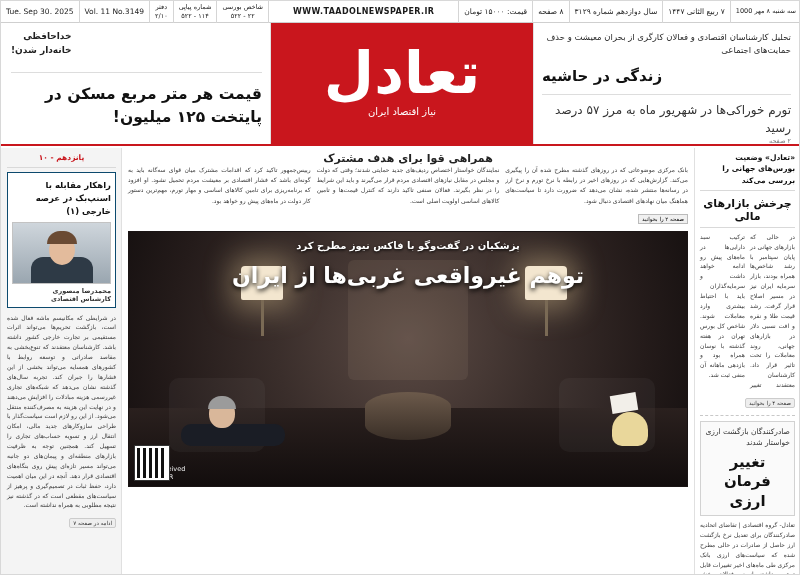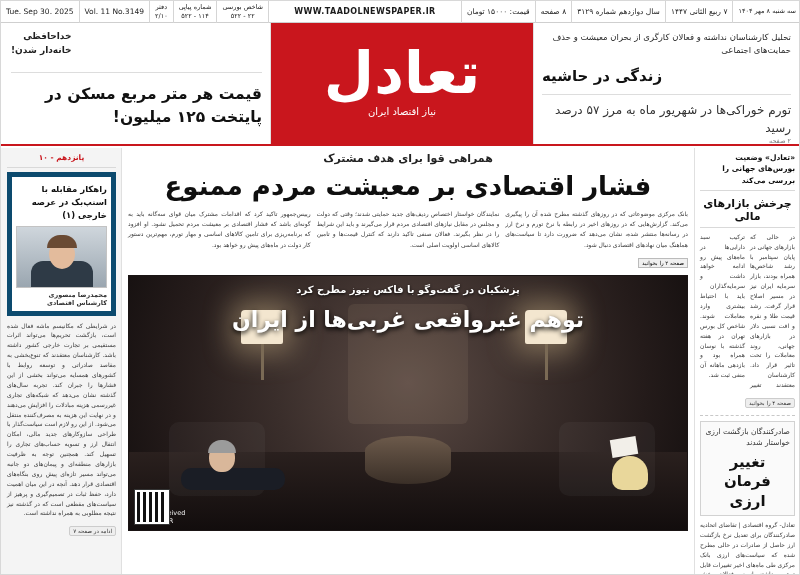--- a/index.html
+++ b/index.html
@@ -171,21 +171,21 @@
   }
   .photo-band .small{font-size:10px;font-weight:bold;text-shadow:0 1px 3px #000;}
   .photo-band .big{font-size:22px;font-weight:bold;margin-top:12px;text-shadow:0 2px 5px #000;}
 
   .photo-credit{
     position:absolute;left:6px;bottom:4px;color:#fff;font-size:6.5px;
     line-height:1.3;text-align:left;direction:ltr;opacity:.95;
   }
 
   
-  .lcard{background:#fff;border:5px solid #0c4a6e;padding:4px;margin-bottom:5px;}
+  .lcard{background:#fff;border:1px solid #0c4a6e;padding:4px;margin-bottom:5px;}
   .lcard .hdr{font-size:7px;font-weight:bold;color:#c9161d;text-align:right;}
   .lcard .ttl{font-size:8.5px;font-weight:bold;color:#111;text-align:right;line-height:1.5;margin-top:2px;}
   .portrait{
     width:100%;height:62px;margin-top:4px;
     background:linear-gradient(#cfd6dc,#9aa6b0);
     position:relative;overflow:hidden;border:1px solid #c3c3c3;box-sizing:border-box;
   }
   .portrait .ph-head{position:absolute;left:50%;transform:translateX(-50%);top:12px;width:26px;height:30px;background:#e3bb9c;border-radius:50%;}
   .portrait .ph-hair{position:absolute;left:50%;transform:translateX(-50%);top:8px;width:30px;height:13px;background:#6a4a33;border-radius:15px 15px 0 0;}
   .portrait .ph-body{position:absolute;left:50%;transform:translateX(-50%);bottom:0;width:62px;height:26px;background:#2e3a46;border-radius:12px 12px 0 0;}
@@ -206,21 +206,21 @@
     border:2px solid #fff;outline:1px solid #333;
   }
 </style>
 </head>
 <body>
 
 <div class="page">
 
   <div class="topbar">
     <div class="cell meta-stack">
-      <span>سه شنبه ۸ مهر ۱۴۰۴</span>
+      <span>سه شنبه ۸ مهر 1000</span>
     </div>
     <div class="divider"></div>
     <div class="cell">۷ ربیع الثانی ۱۴۴۷</div>
     <div class="divider"></div>
     <div class="cell">سال دوازدهم شماره ۳۱۲۹</div>
     <div class="divider"></div>
     <div class="cell">۸ صفحه</div>
     <div class="divider"></div>
     <div class="cell">قیمت: ۱۵۰۰۰ تومان</div>
     <div class="divider"></div>
@@ -242,21 +242,21 @@
     </div>
     <div class="divider"></div>
     <div class="cell" style="direction:ltr">Vol. 11 No.3149</div>
     <div class="divider"></div>
     <div class="cell" style="direction:ltr">Tue. Sep 30. 2025</div>
   </div>
 
   <div class="masthead">
 
     <div class="mast-right">
-      <div class="kicker">تحلیل کارشناسان نداشته و فعالان کارگری از بحران معیشت و حذف حمایت‌های اجتماعی</div>
+      <div class="kicker">تحلیل کارشناسان اقتصادی و فعالان کارگری از بحران معیشت و حذف حمایت‌های اجتماعی</div>
       <div class="headline">زندگی در حاشیه</div>
       <div class="sub">تورم خوراکی‌ها در شهریور ماه به مرز ۵۷ درصد رسید</div>
       <div class="more">۲ صفحه</div>
     </div>
 
     <div class="mast-center">
       <div class="logo-word">تعادل</div>
       <div class="logo-sub">نیاز اقتصاد ایران</div>
     </div>
 
@@ -284,21 +284,20 @@
       <div class="boxed">
         <div class="t1">صادرکنندگان بازگشت ارزی خواستار شدند</div>
         <div class="t2">تغییر فرمان ارزی</div>
       </div>
       <div class="tiny-body one" style="margin-top:4px">تعادل- گروه اقتصادی | تقاضای اتحادیه صادرکنندگان برای تعدیل نرخ بازگشت ارز حاصل از صادرات در حالی مطرح شده که سیاست‌های ارزی بانک مرکزی طی ماه‌های اخیر تغییرات قابل توجهی داشته است. فعالان بخش خصوصی می‌گویند تفاوت نرخ‌ها عملا انگیزه صادرات را کاهش داده و موجب شده بخشی از ارز حاصل از صادرات به چرخه رسمی بازنگردد.</div>
       <span class="page-badge">صفحه ۳</span>
     </div>
 
     <div class="col col-main">
       <div class="main-kicker">همراهی قوا برای هدف مشترک</div>
-      <div class="main-headline">فشار اقتصادی بر معیشت مردم ممنوع</div>
 
       <div class="lead-grid">
         <div>بانک مرکزی موضوعاتی که در روزهای گذشته مطرح شده آن را پیگیری می‌کند. گزارش‌هایی که در روزهای اخیر در رابطه با نرخ تورم و نرخ ارز در رسانه‌ها منتشر شده، نشان می‌دهد که ضرورت دارد تا سیاست‌های هماهنگ میان نهادهای اقتصادی دنبال شود.</div>
         <div>نمایندگان خواستار اختصاص ردیف‌های جدید حمایتی شدند؛ وقتی که دولت و مجلس در مقابل نیازهای اقتصادی مردم قرار می‌گیرند و باید این شرایط را در نظر بگیرند. فعالان صنفی تاکید دارند که کنترل قیمت‌ها و تامین کالاهای اساسی اولویت اصلی است.</div>
         <div>رییس‌جمهور تاکید کرد که اقدامات مشترک میان قوای سه‌گانه باید به گونه‌ای باشد که فشار اقتصادی بر معیشت مردم تحمیل نشود. او افزود که برنامه‌ریزی برای تامین کالاهای اساسی و مهار تورم، مهم‌ترین دستور کار دولت در ماه‌های پیش رو خواهد بود.</div>
       </div>
       <span class="lead-tag">صفحه ۲ را بخوانید</span>
 
       
       <div class="photo">

